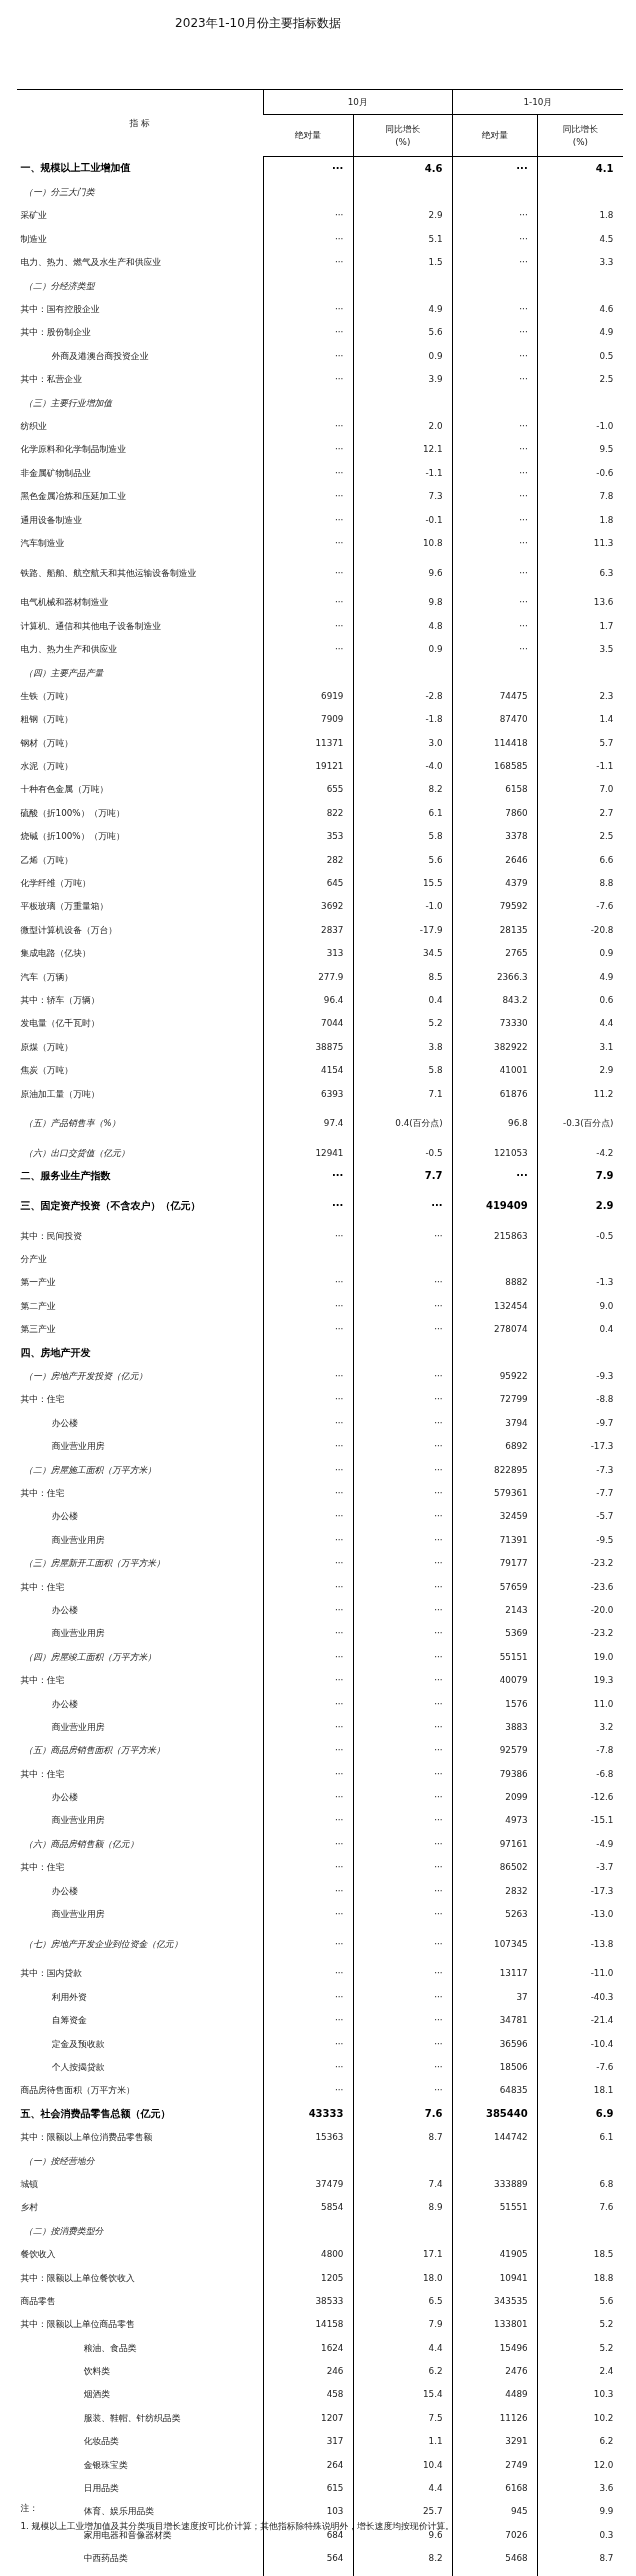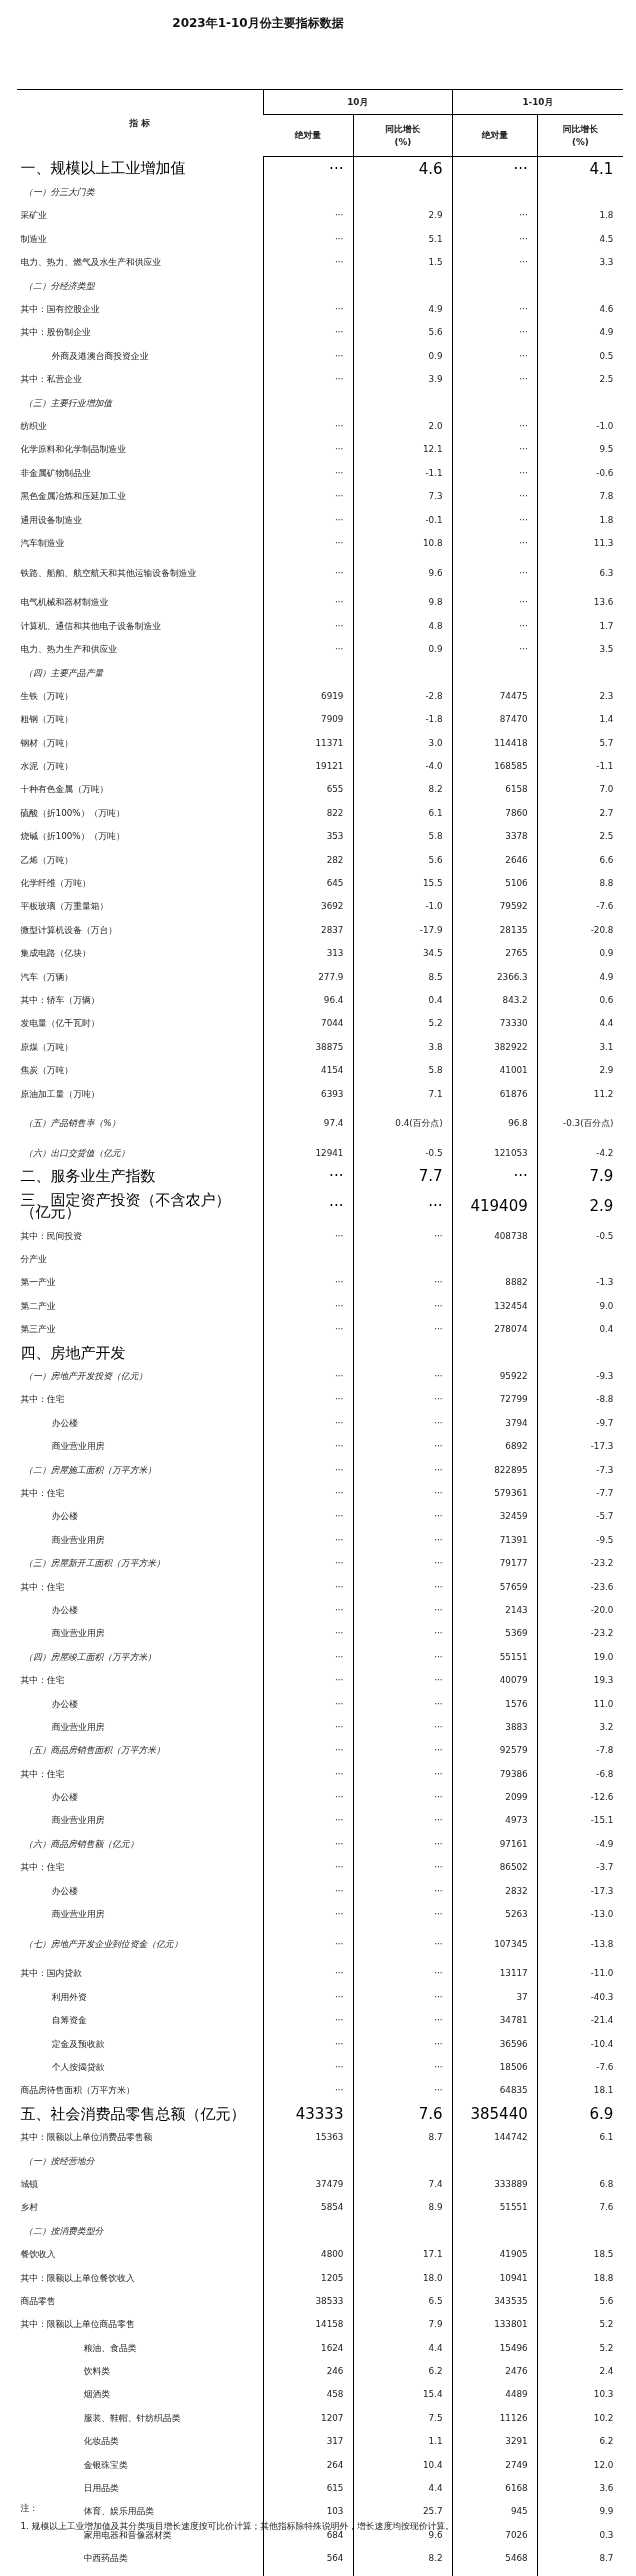--- a/index.html
+++ b/index.html
@@ -1,34 +1,34 @@
 <!DOCTYPE html>
 <html style="font-size:15px"><head>
 <meta charset="utf-8">
 <style>
   html, body { margin:0; padding:0; background:#ffffff; }
   body { width:637px; height:2576px; position:relative; font-family:"DejaVu Sans", "Liberation Sans", sans-serif; color:#111; overflow:hidden; }
-  .title { position:absolute; top:15px; left:0; width:516px; text-align:center; font-size:12px; font-weight:bold; font-family:"DejaVu Sans", sans-serif; }
+  .title { position:absolute; top:15px; left:0; width:516px; text-align:center; font-size:12px; font-weight:normal; font-family:"DejaVu Sans", sans-serif; }
   table.main { position:absolute; top:89px; left:16.7px; width:606px; border-collapse:collapse; table-layout:fixed; font-size:8.8px; }
   table.main col.c0 { width:246px; }
   table.main col.c1 { width:90px; }
   table.main col.c2 { width:99px; }
   table.main col.c3 { width:85px; }
   table.main col.c4 { width:85px; }
   table.main thead tr.h1 th { border-top:1.9px solid #000; height:24px; }
   table.main thead tr.h2 th { height:41px; border-bottom:0.9px solid #000; }
-  table.main th { font-weight:bold; text-align:center; vertical-align:middle; padding:0; line-height:13px; color:#222;margin-left:48px; }
+  table.main th { font-weight:normal; text-align:center; vertical-align:middle; padding:0; line-height:13px; color:#222;margin-left:48px; }
   table.main th.lbl { vertical-align:middle; }
   table.main th.span { border-bottom:0.9px solid #000; }
   table.main td, table.main th { border-left:0.9px solid #000; }
   table.main td:first-child, table.main th:first-child { border-left:none; }
   table.main td { height:23.4px; padding:0 7.4px 0 3.7px; vertical-align:middle; line-height:12px; white-space:nowrap; }
   table.main td.num { text-align:right; padding-right:9.3px; color:#222; }
   table.main td.lab { color:#222; white-space:normal; }
-  table.main tr.bold td { font-weight:normal; color:#000; font-size:15px; }
+  table.main tr.bold td { font-weight:bold; color:#000; font-size:10px; }
   table.main tr.tall td { height:36px; }
   .ind1 { padding-left:35px !important;margin-top:44px; }
   .ind4 { padding-left:67px !important; }
   .grp  { padding-left:7.4px !important;font-style:italic; }
   .notes { position:absolute; top:2500px; left:20.4px; width:604px; font-size:8.8px; color:#222; line-height:17.7px; }
   .notes div { white-space:nowrap; }
 </style>
 </head>
 <body>
 
@@ -263,21 +263,21 @@
         <td class="lab">乙烯（万吨）</td>
         <td class="num">282</td>
         <td class="num">5.6</td>
         <td class="num">2646</td>
         <td class="num">6.6</td>
       </tr>
       <tr>
         <td class="lab">化学纤维（万吨）</td>
         <td class="num">645</td>
         <td class="num">15.5</td>
-        <td class="num">5106</td>
+        <td class="num">4379</td>
         <td class="num">8.8</td>
       </tr>
       <tr>
         <td class="lab">平板玻璃（万重量箱）</td>
         <td class="num">3692</td>
         <td class="num">-1.0</td>
         <td class="num">79592</td>
         <td class="num">-7.6</td>
       </tr>
       <tr>
@@ -361,21 +361,21 @@
         <td class="lab">三、固定资产投资（不含农户）（亿元）</td>
         <td class="num">···</td>
         <td class="num">···</td>
         <td class="num">419409</td>
         <td class="num">2.9</td>
       </tr>
       <tr>
         <td class="lab">其中：民间投资</td>
         <td class="num">···</td>
         <td class="num">···</td>
-        <td class="num">408738</td>
+        <td class="num">215863</td>
         <td class="num">-0.5</td>
       </tr>
       <tr>
         <td class="lab">分产业</td>
         <td class="num"></td>
         <td class="num"></td>
         <td class="num"></td>
         <td class="num"></td>
       </tr>
       <tr>

